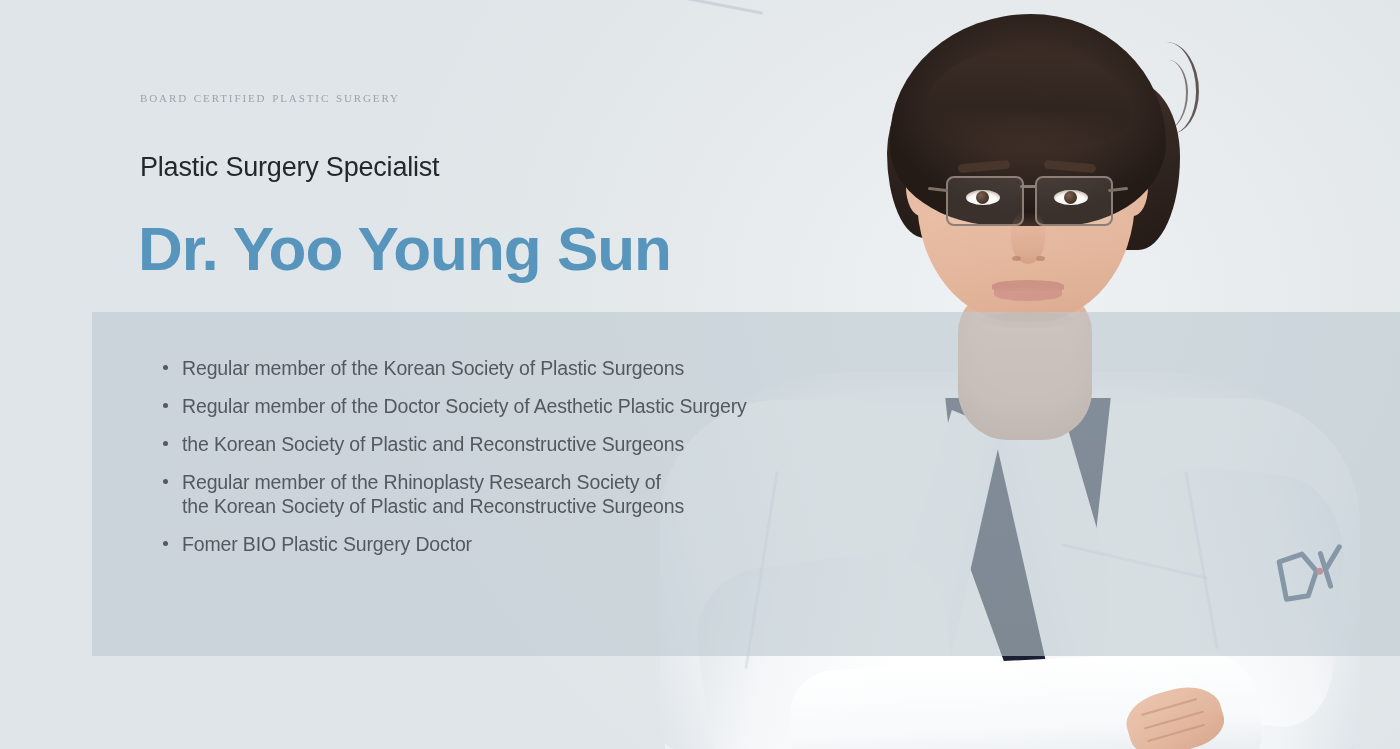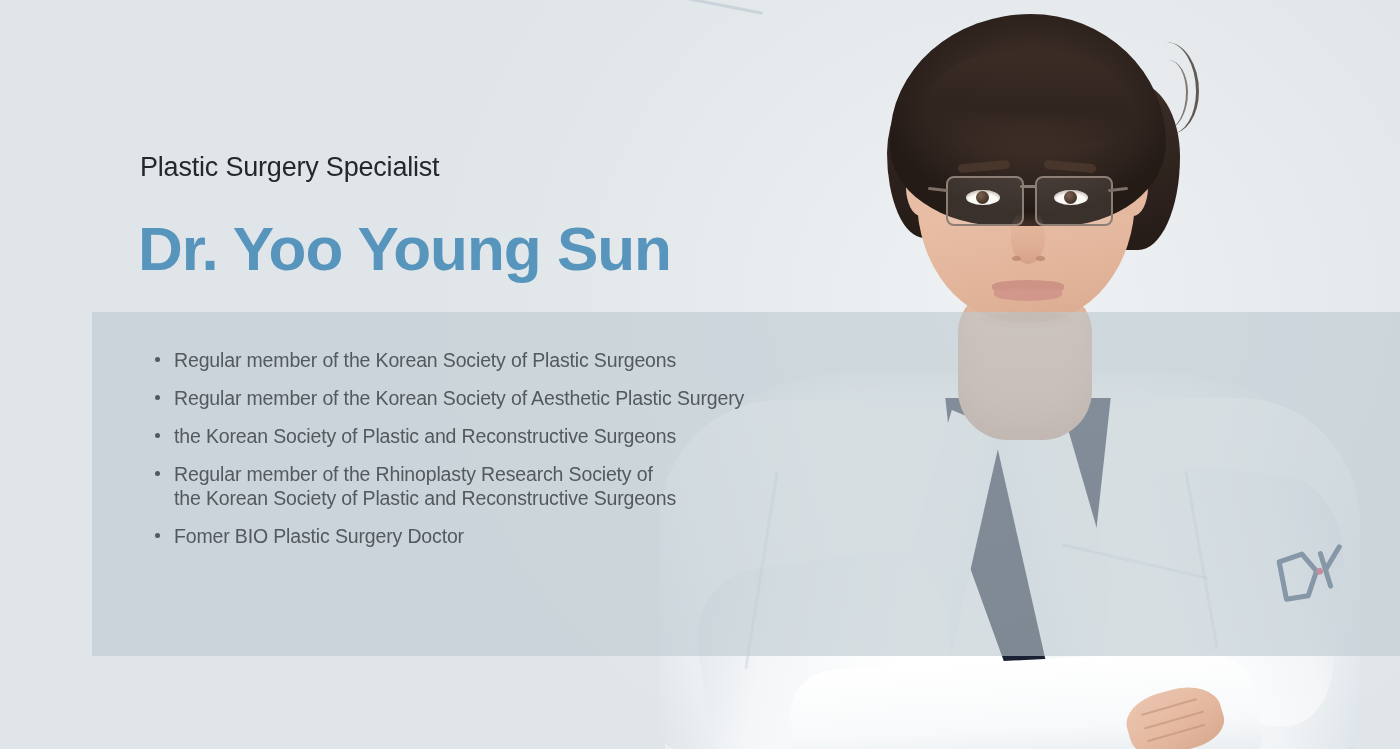--- a/index.html
+++ b/index.html
@@ -337,21 +337,21 @@
     width: 1308px;
     height: 344px;
     background: rgba(189,201,209,0.62);
   }
 
   .cred-list {
     position: absolute;
     left: 145px;
     top: 340px;
     width: 760px;
-    margin: 8px;
+    margin: 16px;
     padding: 0;
     list-style: none;
   }
   .cred-item {
     position: relative;
     padding-left: 21px;
     margin-bottom: 14px;
     font-size: 19.5px;
     line-height: 24px;
     color: #54595e;
@@ -438,35 +438,36 @@
       <svg width="80" height="56" viewBox="0 0 80 56" aria-hidden="true">
         <path d="M6 8 L30 6 L40 26 L26 48 L4 46 Z" fill="none" stroke="#2e4566" stroke-width="5" stroke-linejoin="round"></path>
         <path d="M48 10 L50 44" fill="none" stroke="#2e4566" stroke-width="5" stroke-linecap="round"></path>
         <path d="M50 26 L68 8" fill="none" stroke="#2e4566" stroke-width="5" stroke-linecap="round"></path>
         <circle cx="43" cy="27" r="3.4" fill="#c8304a"></circle>
       </svg>
     </div>
 
   </div>
 
+  <div class="eyebrow">Board Certified Plastic Surgery</div>
 
   <div class="subtitle">Plastic Surgery Specialist</div>
 
   <h1 class="doctor-name">Dr. Yoo Young Sun</h1>
 
   <div class="cred-panel"></div>
 
   <ul class="cred-list">
     <li class="cred-item">
       <span class="bullet"></span>
       <span>Regular member of the Korean Society of Plastic Surgeons</span>
     </li>
     <li class="cred-item">
       <span class="bullet"></span>
-      <span>Regular member of the Korean Society of Aesthetic Plastic Surgery</span>
+      <span>Regular member of the Doctor Society of Aesthetic Plastic Surgery</span>
     </li>
     <li class="cred-item">
       <span class="bullet"></span>
       <span class="line2">the Korean Society of Plastic and Reconstructive Surgeons</span>
     </li>
     <li class="cred-item">
       <span class="bullet"></span>
       <span>Regular member of the Rhinoplasty Research Society of</span>
       <span class="line2">the Korean Society of Plastic and Reconstructive Surgeons</span>
     </li>

